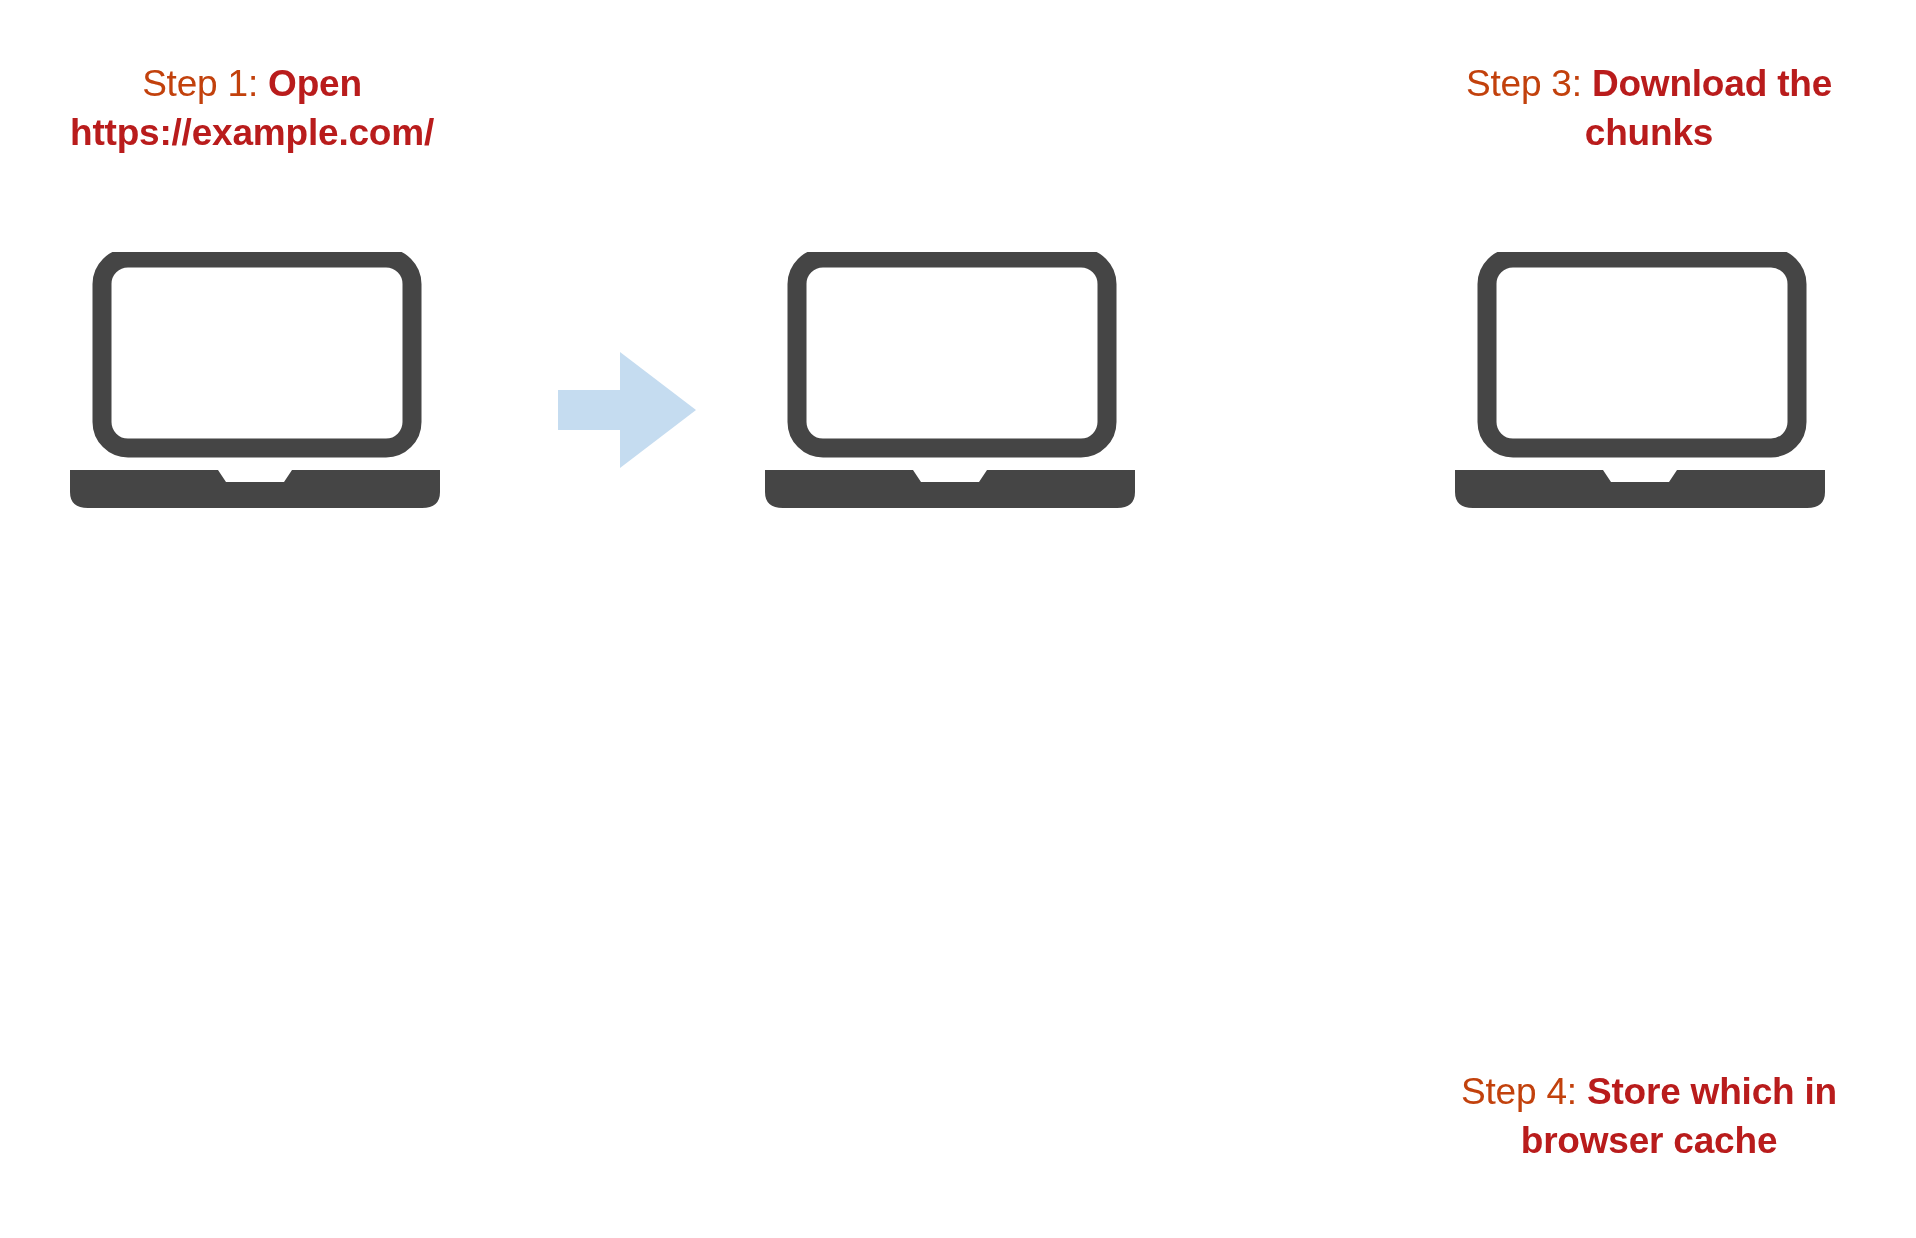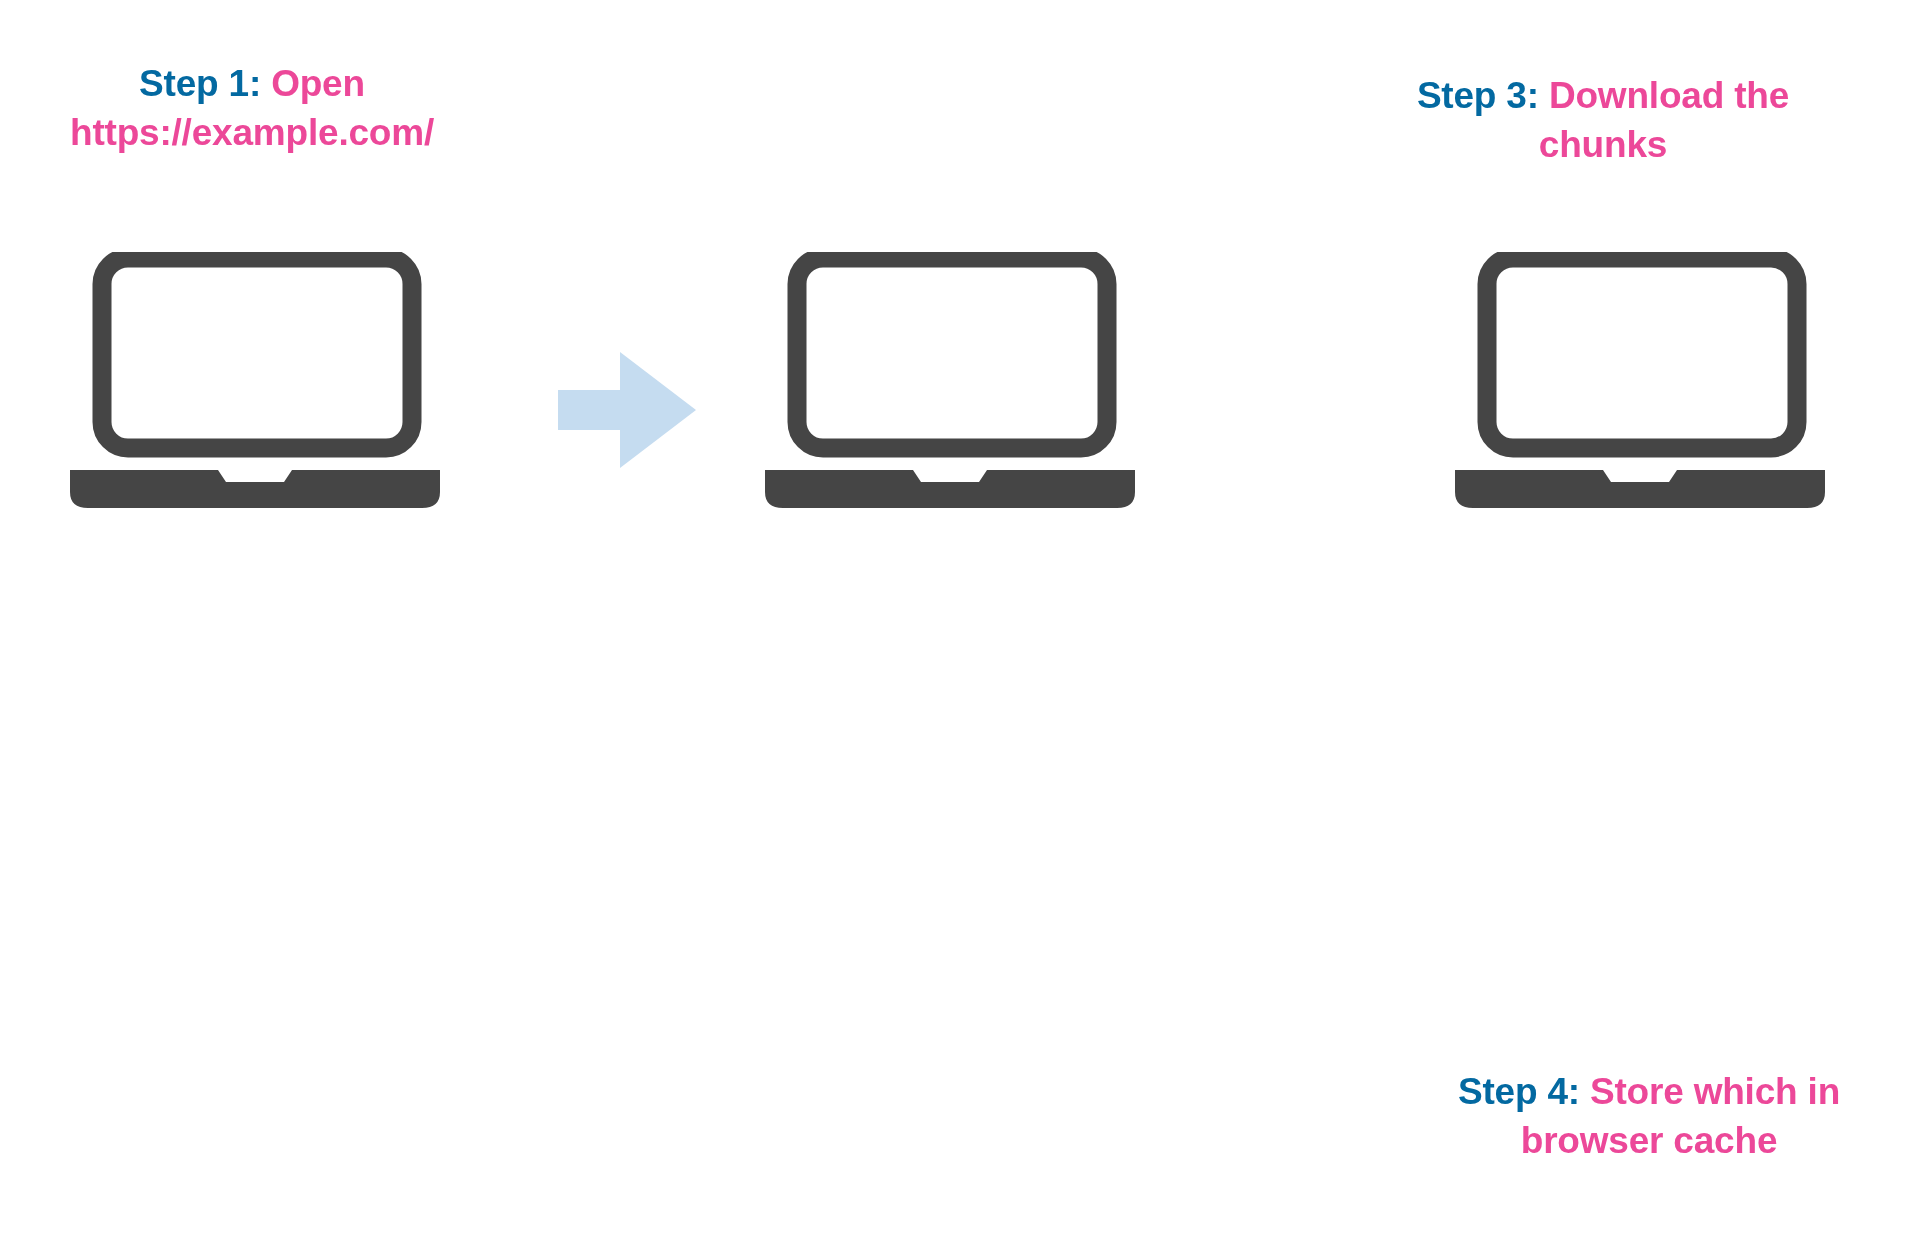--- a/index.html
+++ b/index.html
@@ -25,31 +25,31 @@
 
   
   .caption {
     position: absolute;
     text-align: center;
     line-height: 1.32;
     font-size: 37px;
     letter-spacing: -0.2px;
   }
   .caption .lead {
-    color: #0369a1;
-    font-weight: 700;
+    color: #c2410c;
+    font-weight: 400;
   }
   .caption .strong {
-    color: #ec4899;
+    color: #b91c1c;
     font-weight: 700;
   }
 
   #caption-1 { left: 32px;   top: 60px;  width: 440px; }
   #caption-2 { left: 660px;  top: 60px;  width: 620px; }
-  #caption-3 { left: 1368px; top: 60px;  width: 470px; margin-top: 12px; }
+  #caption-3 { left: 1414px; top: 60px;  width: 470px; }
   #caption-4 { left: 1414px; top: 1068px; width: 470px; }
 
   
   .icon-slot {
     position: absolute;
   }
   #laptop-1 { left: 70px;   top: 252px; width: 420px; height: 330px; }
   #laptop-2 { left: 765px;  top: 252px; width: 420px; height: 330px; }
   #laptop-3 { left: 1455px; top: 252px; width: 420px; height: 330px; }
 

